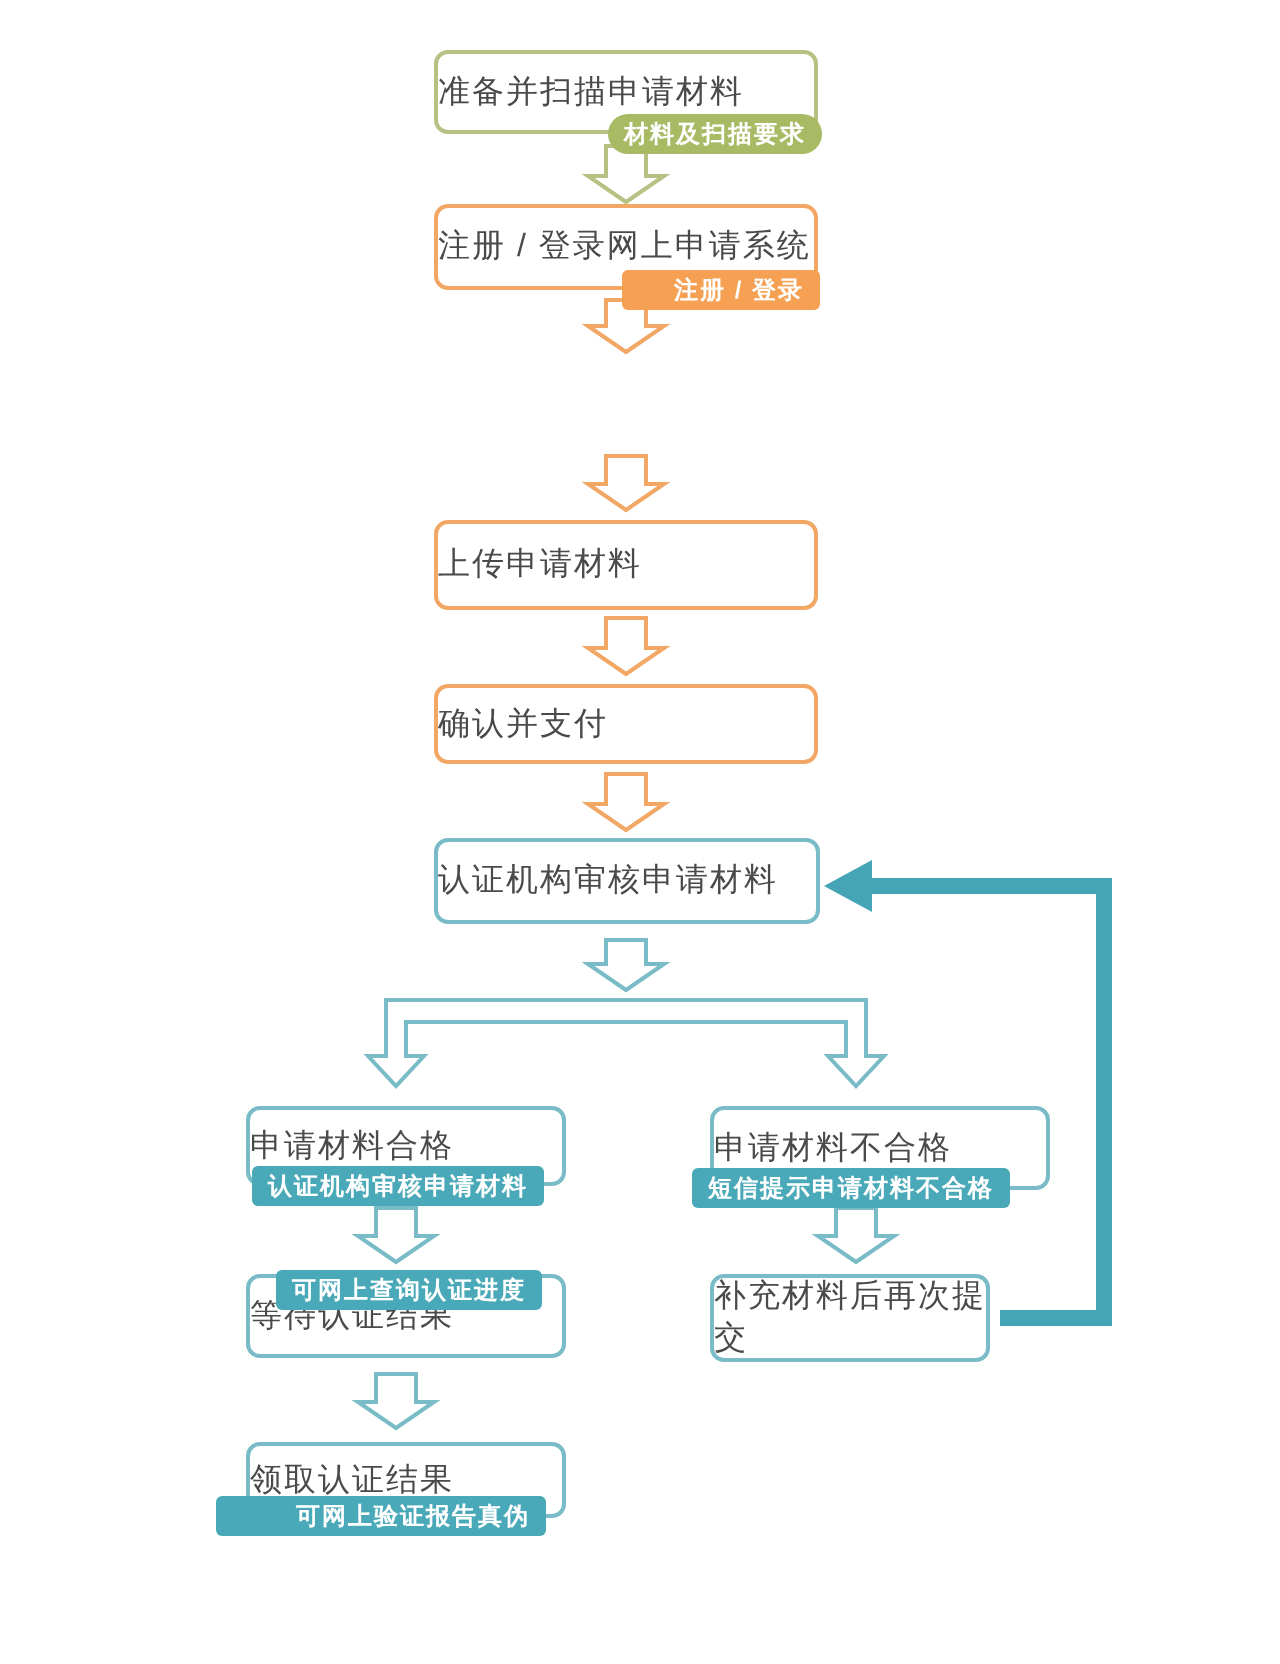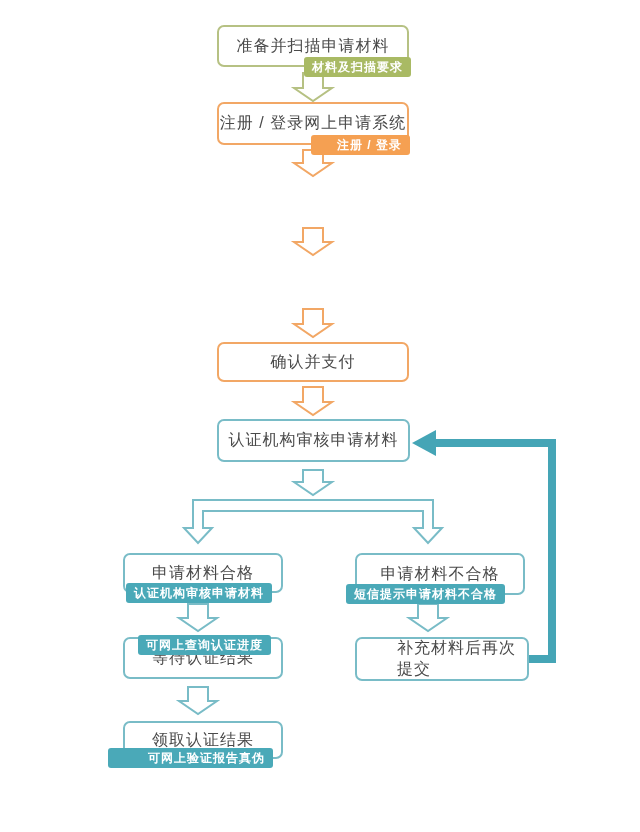--- a/index.html
+++ b/index.html
@@ -21,21 +21,21 @@
     top: 0;
     z-index: 0;
   }
   .node {
     position: absolute;
     background: #ffffff;
     border: 2px solid #999;
     border-radius: 7px;
     display: flex;
     align-items: center;
-    justify-content: center;
+    justify-content: flex-start;
     font-size: 16px;
     color: var(--text, #4a4a4a);
     letter-spacing: 1px;
     z-index: 1;
     box-sizing: border-box;
   }
   .node.green  { border-color: var(--green-border,  #b6c183); }
   .node.orange { border-color: var(--orange-border, #f2a765); }
   .node.teal   { border-color: var(--teal-border,   #79bcc7); }
   .badge {
@@ -92,28 +92,31 @@
     <path class="outline-arrow stroke-teal" d="M188 687 H208 V701 H217 L198 714 L179 701 H188 Z"></path>
     <path class="outline-arrow stroke-teal" d="M418 604 H438 V618 H447 L428 631 L409 618 H418 Z"></path>
 
     <path class="feedback-line" d="M500 659 H552 V443 H436"></path>
     <path class="feedback-head" d="M412 443 L436 430 L436 456 Z"></path>
   </svg>
 
   <div class="node green" style="left:217px; top:25px; width:192px; height:42px;">
     <span>准备并扫描申请材料</span>
   </div>
-  <div class="badge green" style="right:229px; top:57px;">材料及扫描要求</div>
+  <div class="badge green" style="right:229px; top:57px;border-radius:10px;">材料及扫描要求</div>
 
   <div class="node orange" style="left:217px; top:102px; width:192px; height:43px;">
     <span>注册 / 登录网上申请系统</span>
   </div>
   <div class="badge orange" style="right:230px; top:135px;">注册 / 登录</div>
 
 
+  <div class="node orange" style="left:217px; top:260px; width:192px; height:45px;">
+    <span>上传申请材料</span>
+  </div>
 
   <div class="node orange" style="left:217px; top:342px; width:192px; height:40px;">
     <span>确认并支付</span>
   </div>
 
   <div class="node teal" style="left:217px; top:419px; width:193px; height:43px;">
     <span>认证机构审核申请材料</span>
   </div>
 
   <div class="node teal" style="left:123px; top:553px; width:160px; height:40px;">
@@ -129,17 +132,17 @@
   <div class="node teal" style="left:123px; top:721px; width:160px; height:38px;">
     <span>领取认证结果</span>
   </div>
   <div class="badge teal" style="right:367px; top:748px;padding-left:40px;">可网上验证报告真伪</div>
 
   <div class="node teal" style="left:355px; top:553px; width:170px; height:42px;">
     <span>申请材料不合格</span>
   </div>
   <div class="badge teal" style="right:135px; top:584px;">短信提示申请材料不合格</div>
 
-  <div class="node teal" style="left:355px; top:637px; width:174px; height:44px;padding-left:40px;">
+  <div class="node teal" style="left:355px; top:637px; width:140px; height:44px;">
     <span>补充材料后再次提交</span>
   </div>
 
 </div>
 
 </body></html>

